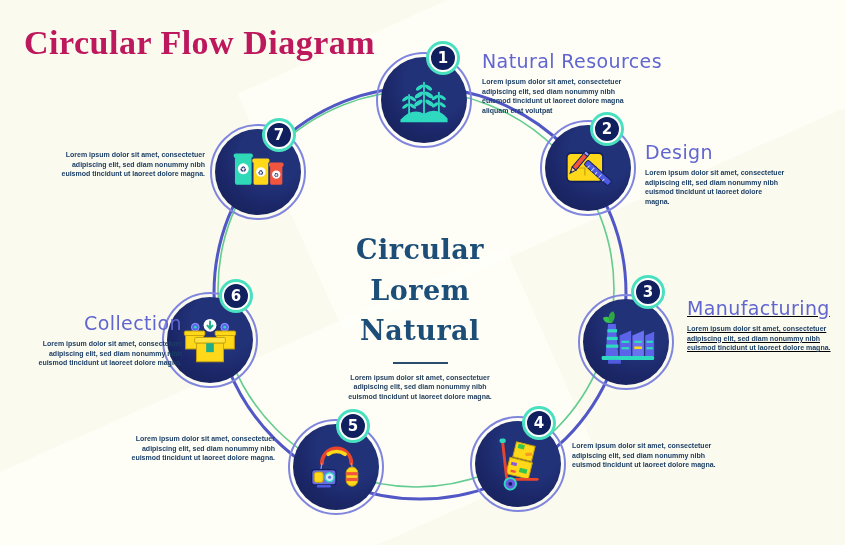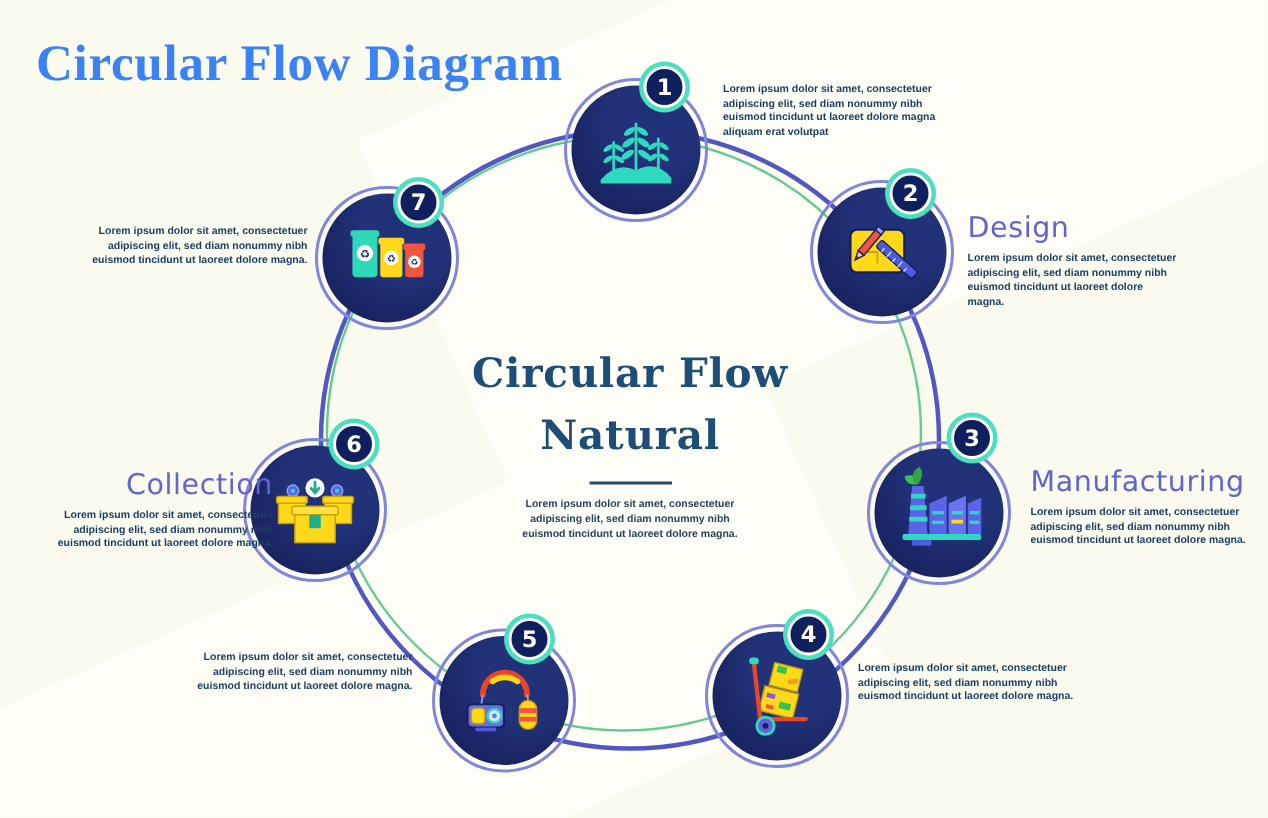--- a/index.html
+++ b/index.html
@@ -9,21 +9,21 @@
     background:#fbfaef;
     font-family:"DejaVu Sans", sans-serif;
   }
   .bg-shape { position:absolute; background:rgba(255,255,250,0.75); pointer-events:none; }
   .bg-shape.s1 { width:700px; height:260px; left:260px; top:-60px; transform:rotate(-24deg); }
   .bg-shape.s2 { width:700px; height:220px; left:-120px; top:380px; transform:rotate(-24deg); }
 
   .main-title {
     position:absolute; left:24px; top:24px;
     font-family:"Liberation Serif", serif; font-weight:600;
-    font-size:34px; color:#3b82f6; letter-spacing:0.5px;
+    font-size:34px; color:#be185d; letter-spacing:0.5px;
   }
 
   .ring-svg { position:absolute; left:0; top:0; }
 
   .node {
     position:absolute; width:96px; height:96px; border-radius:50%;
     border:2.5px solid #8086dd; padding:3px;
   }
   .node-circle {
     width:100%; height:100%; border-radius:50%;
@@ -106,20 +106,21 @@
         <ellipse cx="68" cy="58" rx="6" ry="2.6" transform="rotate(-35 68 58)"></ellipse>
         <ellipse cx="80" cy="58" rx="6" ry="2.6" transform="rotate(35 80 58)"></ellipse>
       </g>
     </svg>
   </div>
 </div>
 <div class="badge" style="left:429px; top:44px;">
   <span>1</span>
 </div>
 <div class="node-text right" style="left:482px; top:50px; width:168px;">
+  <div class="node-heading">Natural Resources</div>
   <div class="node-body" style="width:160px;">Lorem ipsum dolor sit amet, consectetuer adipiscing elit, sed diam nonummy nibh euismod tincidunt ut laoreet dolore magna aliquam erat volutpat</div>
 </div>
 
 <div class="node" style="left:540px; top:120px;">
   <div class="node-circle">
     <svg width="62" height="62" viewBox="0 0 100 100">
       <rect x="16" y="26" width="58" height="46" rx="7" fill="#ffd919" stroke="#101f5e" stroke-width="2.5"></rect>
       <g stroke="#c7a20a" stroke-width="2" fill="none">
         <path d="M30 50 L45 50 L45 62"></path>
           <path d="M52 38 L52 48 L64 48"></path>
@@ -176,21 +177,21 @@
       </g>
       <rect x="63" y="57" width="12" height="4" fill="#ffd919"></rect>
       <rect x="12" y="72" width="82" height="6" rx="2" fill="#2fd9c0"></rect>
       <rect x="22" y="78" width="20" height="6" fill="#4f5ae0"></rect>
     </svg>
   </div>
 </div>
 <div class="badge" style="left:634px; top:278px;">
   <span>3</span>
 </div>
-<div class="node-text right" style="left:687px; top:310px; width:152px;">
+<div class="node-text right" style="left:687px; top:297px; width:152px;text-decoration:underline;">
   <div class="node-heading">Manufacturing</div>
   <div class="node-body" style="width:145px;">Lorem ipsum dolor sit amet, consectetuer adipiscing elit, sed diam nonummy nibh euismod tincidunt ut laoreet dolore magna.</div>
 </div>
 
 <div class="node" style="left:470px; top:416px;">
   <div class="node-circle">
     <svg width="64" height="64" viewBox="0 0 100 100">
       <g transform="rotate(14 55 48)">
         <rect x="36" y="44" width="36" height="26" fill="#ffd919" stroke="#c7a20a" stroke-width="1.5"></rect>
         <rect x="40" y="18" width="30" height="24" fill="#ffd919" stroke="#c7a20a" stroke-width="1.5"></rect>
@@ -289,17 +290,17 @@
   </div>
 </div>
 <div class="badge" style="left:265px; top:121px;">
   <span>7</span>
 </div>
 <div class="node-text left" style="left:25px; top:145px; width:180px;">
   <div class="node-body" style="width:148px; margin-left:auto;">Lorem ipsum dolor sit amet, consectetuer adipiscing elit, sed diam nonummy nibh euismod tincidunt ut laoreet dolore magna.</div>
 </div>
 
 <div class="center-block">
-  <div class="center-title">Circular Flow</div>
+  <div class="center-title">Circular Lorem</div>
   <div class="center-title">Natural</div>
   <hr class="center-divider">
   <div class="center-body">Lorem ipsum dolor sit amet, consectetuer adipiscing elit, sed diam nonummy nibh euismod tincidunt ut laoreet dolore magna.</div>
 </div>
 
 </body></html>

